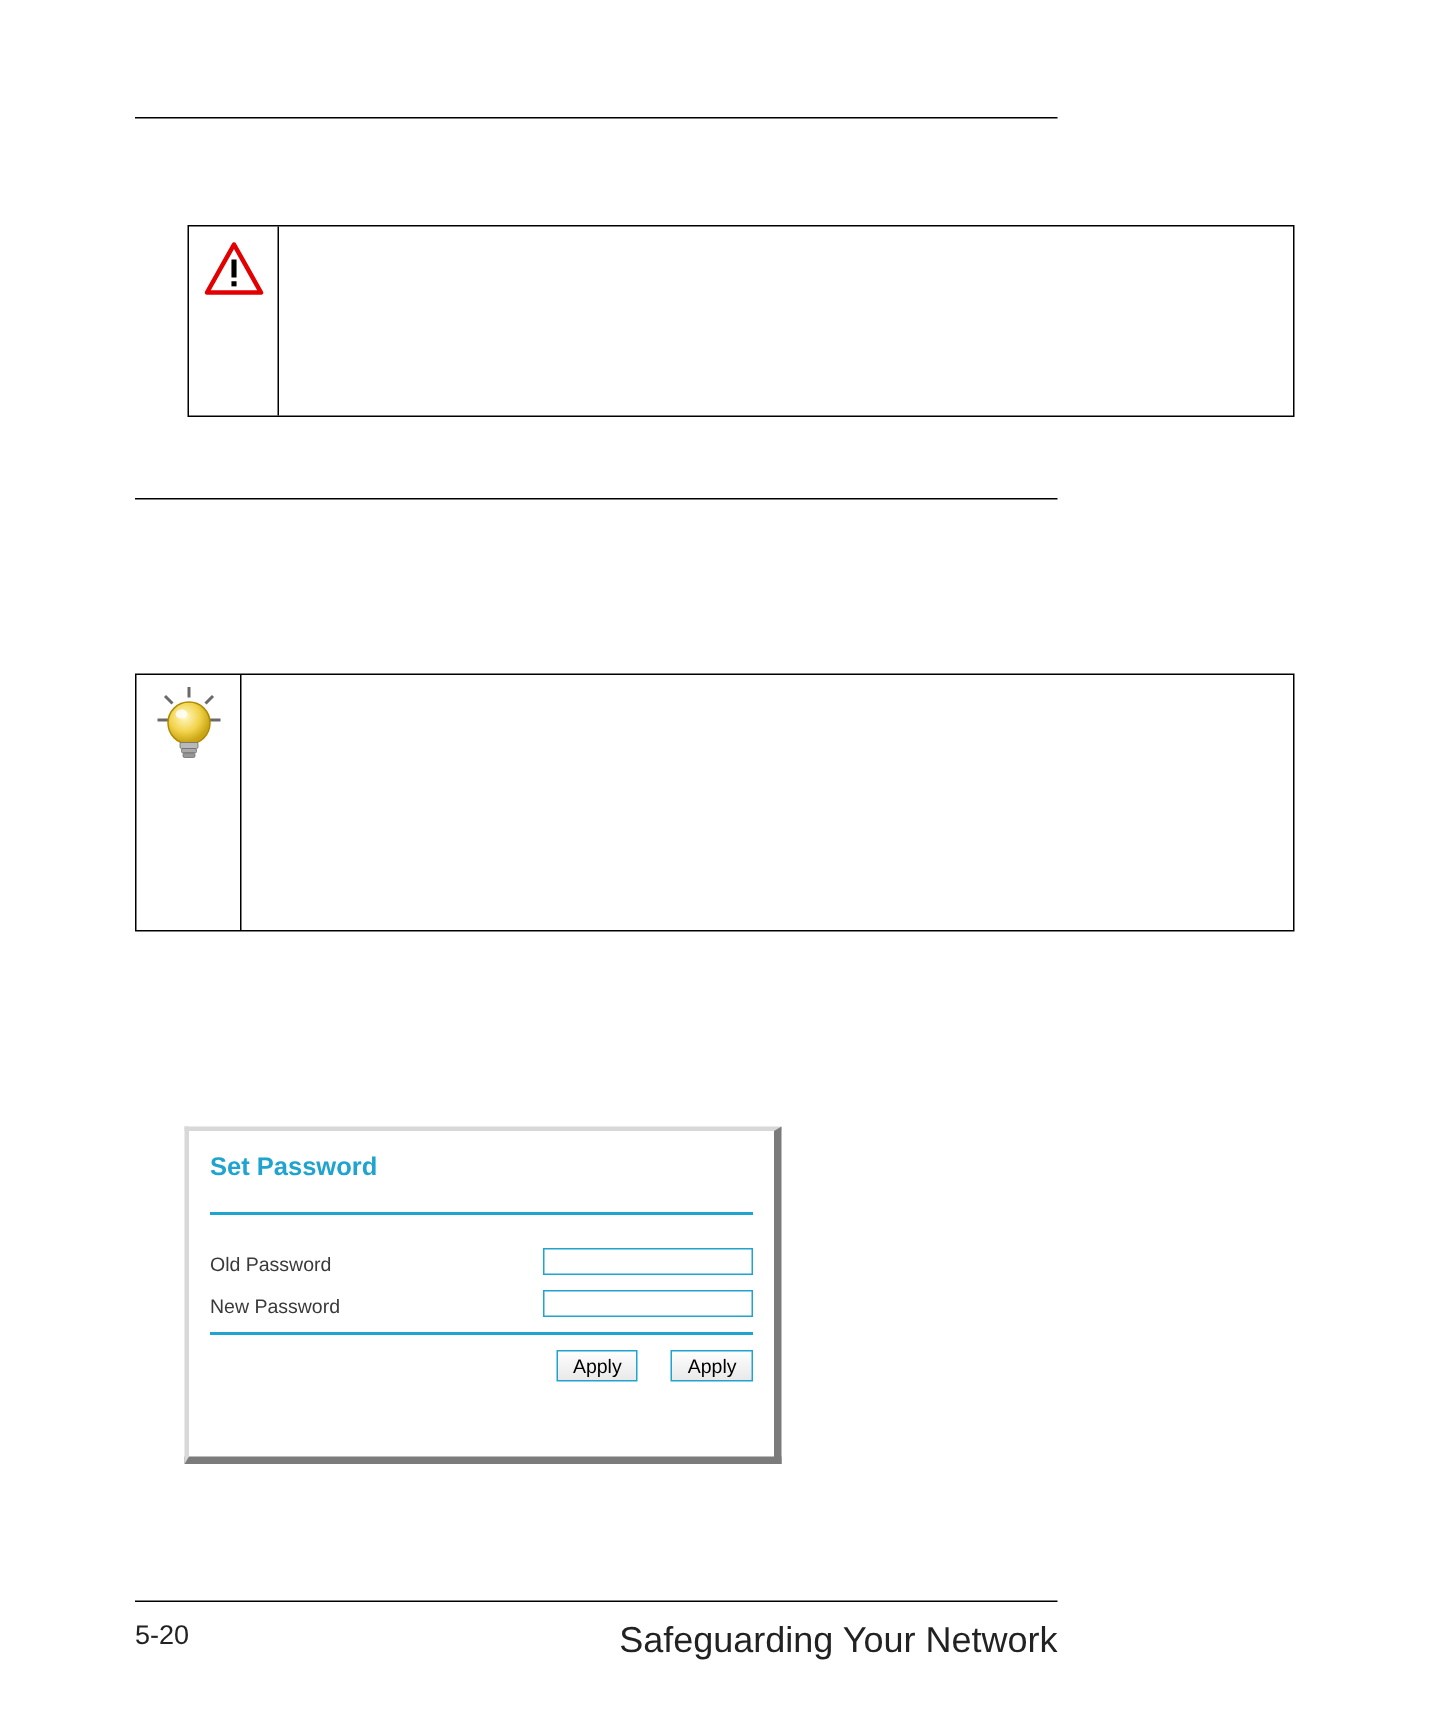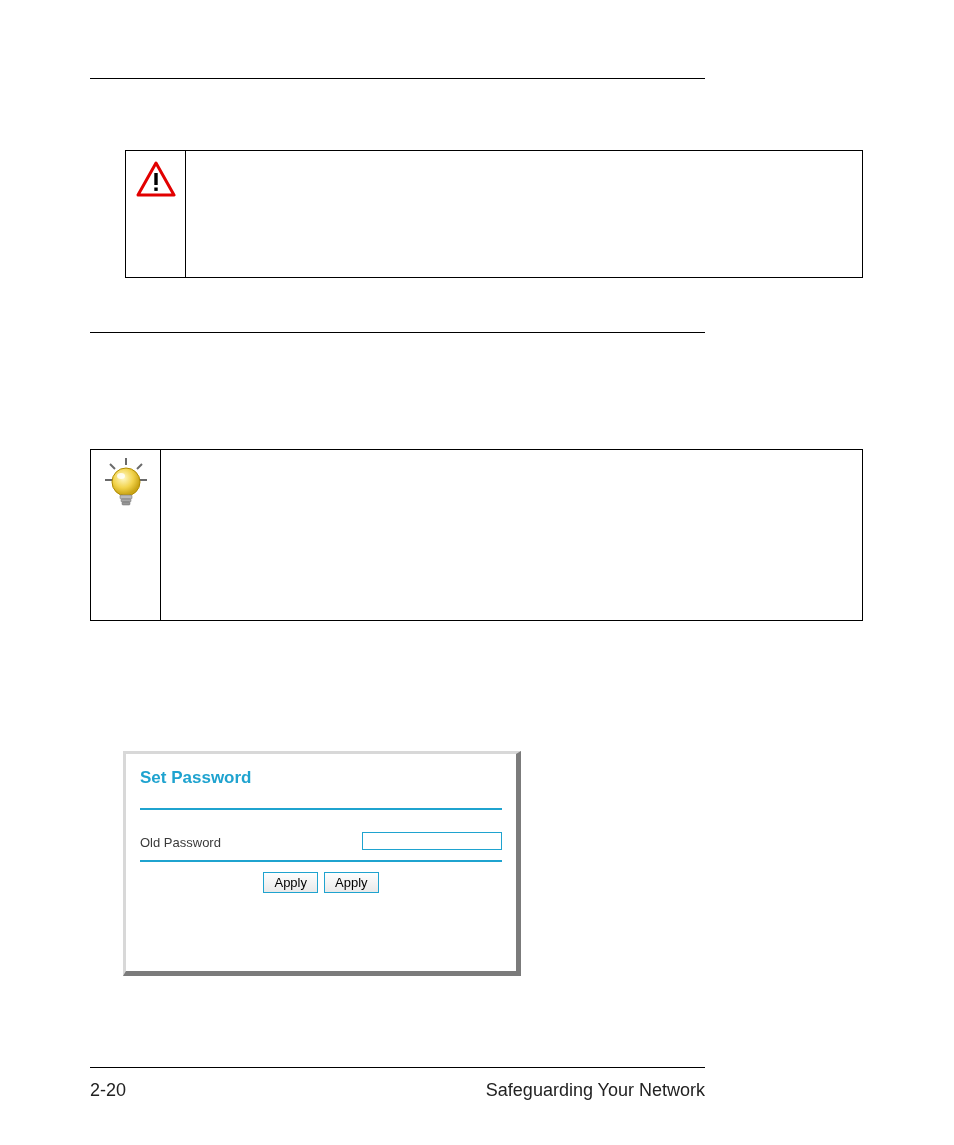--- a/index.html
+++ b/index.html
@@ -132,22 +132,22 @@
     box-sizing: border-box;
     font-size: 12px;
     padding: 1px 2px;
   }
   .panel-sep {
     border-top: 2px solid #1fa3cf;
     margin: 8px 0 10px 0;
   }
   .button-row {
     display: flex;
-    justify-content: center;
-    gap: 6px;
+    justify-content: flex-end;
+    gap: 22px;
   }
   .btn {
     font-family: Arial, Helvetica, sans-serif;
     font-size: 13px;
     color: #000;
     padding: 2px 10px;
     border: 1px solid #1fa3cf;
     background: linear-gradient(#fefefe, #e9e9e9);
     cursor: pointer;
     box-sizing: border-box;
@@ -165,21 +165,21 @@
     position: absolute;
     left: 90px;
     top: 1080px;
     font-size: 18px;
     color: #222;
   }
   .footer-right {
     position: absolute;
     right: 90px;
     top: 1080px;
-    font-size: 18px;
+    font-size: 24px;
     color: #222;
   }
 </style>
 </head>
 <body>
 
 <div class="page">
 
   <div class="hr-top"></div>
 
@@ -228,26 +228,30 @@
   </div>
 
   <div class="panel">
     <div class="panel-title">Set Password</div>
     <div class="panel-underline"></div>
 
     <div class="field-row">
       <label>Old Password</label>
       <input type="password" value="" style="">
     </div>
+    <div class="field-row">
+      <label>New Password</label>
+      <input type="password" value="" style="">
+    </div>
 
     <div class="panel-sep"></div>
 
     <div class="button-row">
       <button class="btn">Apply</button>
       <button class="btn">Apply</button>
     </div>
   </div>
 
   <div class="hr-bottom"></div>
-  <div class="footer-left">2-20</div>
+  <div class="footer-left">5-20</div>
   <div class="footer-right">Safeguarding Your Network</div>
 
 </div>
 
 </body></html>

